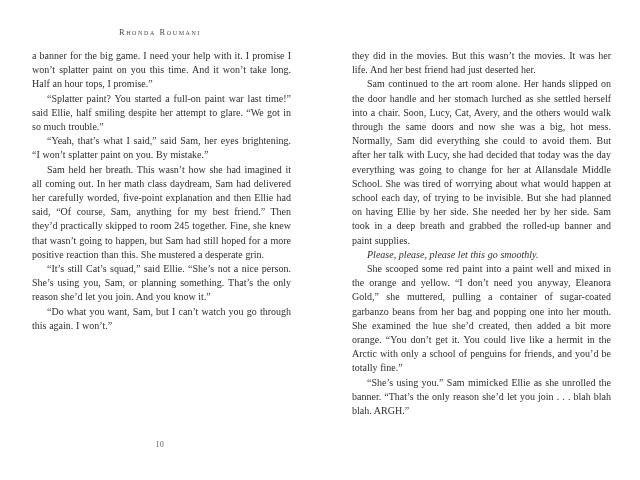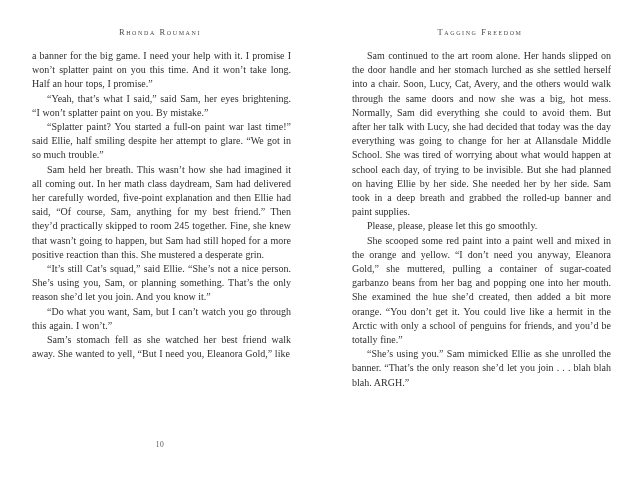--- a/index.html
+++ b/index.html
@@ -43,54 +43,53 @@
   }
   .para {
     margin: 0;
     font-size: 10px;
     line-height: 14.2px;
     text-align: justify;
     color: #2e2e2e;
     word-spacing: 0.2px;
   }
   .para.indent { text-indent: 15px; }
-  .para.italic { }
+  .para.italic { font-style: italic; }
   .page-number {
     position: absolute;
     top: 440px;
     left: 0;
     width: 100%;
     text-align: center;
     font-size: 7.5px;
     color: #555555;
     letter-spacing: 0.5px;
   }
 </style>
 </head>
 <body>
 
 <div class="spread">
 
   <div class="page left">
     <div class="running-header">Rhonda Roumani</div>
     <div class="page-body">
         <p class="para">a banner for the big game. I need your help with it. I promise I won’t splatter paint on you this time. And it won’t take long. Half an hour tops, I promise.”</p>
+        <p class="para indent">“Splatter paint? You started a full-on paint war last time!” said Ellie, half smiling despite her attempt to glare. “We got in so much trouble.”</p>
         <p class="para indent">“Yeah, that’s what I said,” said Sam, her eyes brightening. “I won’t splatter paint on you. By mistake.”</p>
-        <p class="para indent">“Splatter paint? You started a full-on paint war last time!” said Ellie, half smiling despite her attempt to glare. “We got in so much trouble.”</p>
         <p class="para indent">Sam held her breath. This wasn’t how she had imagined it all coming out. In her math class daydream, Sam had delivered her carefully worded, five-point explanation and then Ellie had said, “Of course, Sam, anything for my best friend.” Then they’d practically skipped to room 245 together. Fine, she knew that wasn’t going to happen, but Sam had still hoped for a more positive reaction than this. She mustered a desperate grin.</p>
         <p class="para indent">“It’s still Cat’s squad,” said Ellie. “She’s not a nice person. She’s using you, Sam, or planning something. That’s the only reason she’d let you join. And you know it.”</p>
         <p class="para indent">“Do what you want, Sam, but I can’t watch you go through this again. I won’t.”</p>
-        <p class="para indent">Sam’s stomach fell as she watched her best friend walk away. She wanted to yell, “But I need you, Eleanora Gold,” like</p>
       </div>
     <div class="page-number">10</div>
   </div>
 
   <div class="page right">
-    <div class="running-header">Tagging Freedom</div>
     <div class="page-body">
+        <p class="para">they did in the movies. But this wasn’t the movies. It was her life. And her best friend had just deserted her.</p>
         <p class="para indent">Sam continued to the art room alone. Her hands slipped on the door handle and her stomach lurched as she settled herself into a chair. Soon, Lucy, Cat, Avery, and the others would walk through the same doors and now she was a big, hot mess. Normally, Sam did everything she could to avoid them. But after her talk with Lucy, she had decided that today was the day everything was going to change for her at Allansdale Middle School. She was tired of worrying about what would happen at school each day, of trying to be invisible. But she had planned on having Ellie by her side. She needed her by her side. Sam took in a deep breath and grabbed the rolled-up banner and paint supplies.</p>
         <p class="para indent italic">Please, please, please let this go smoothly.</p>
         <p class="para indent">She scooped some red paint into a paint well and mixed in the orange and yellow. “I don’t need you anyway, Eleanora Gold,” she muttered, pulling a container of sugar-coated garbanzo beans from her bag and popping one into her mouth. She examined the hue she’d created, then added a bit more orange. “You don’t get it. You could live like a hermit in the Arctic with only a school of penguins for friends, and you’d be totally fine.”</p>
         <p class="para indent">“She’s using you.” Sam mimicked Ellie as she unrolled the banner. “That’s the only reason she’d let you join . . . blah blah blah. ARGH.”</p>
       </div>
   </div>
 
 </div>
 
 </body></html>

